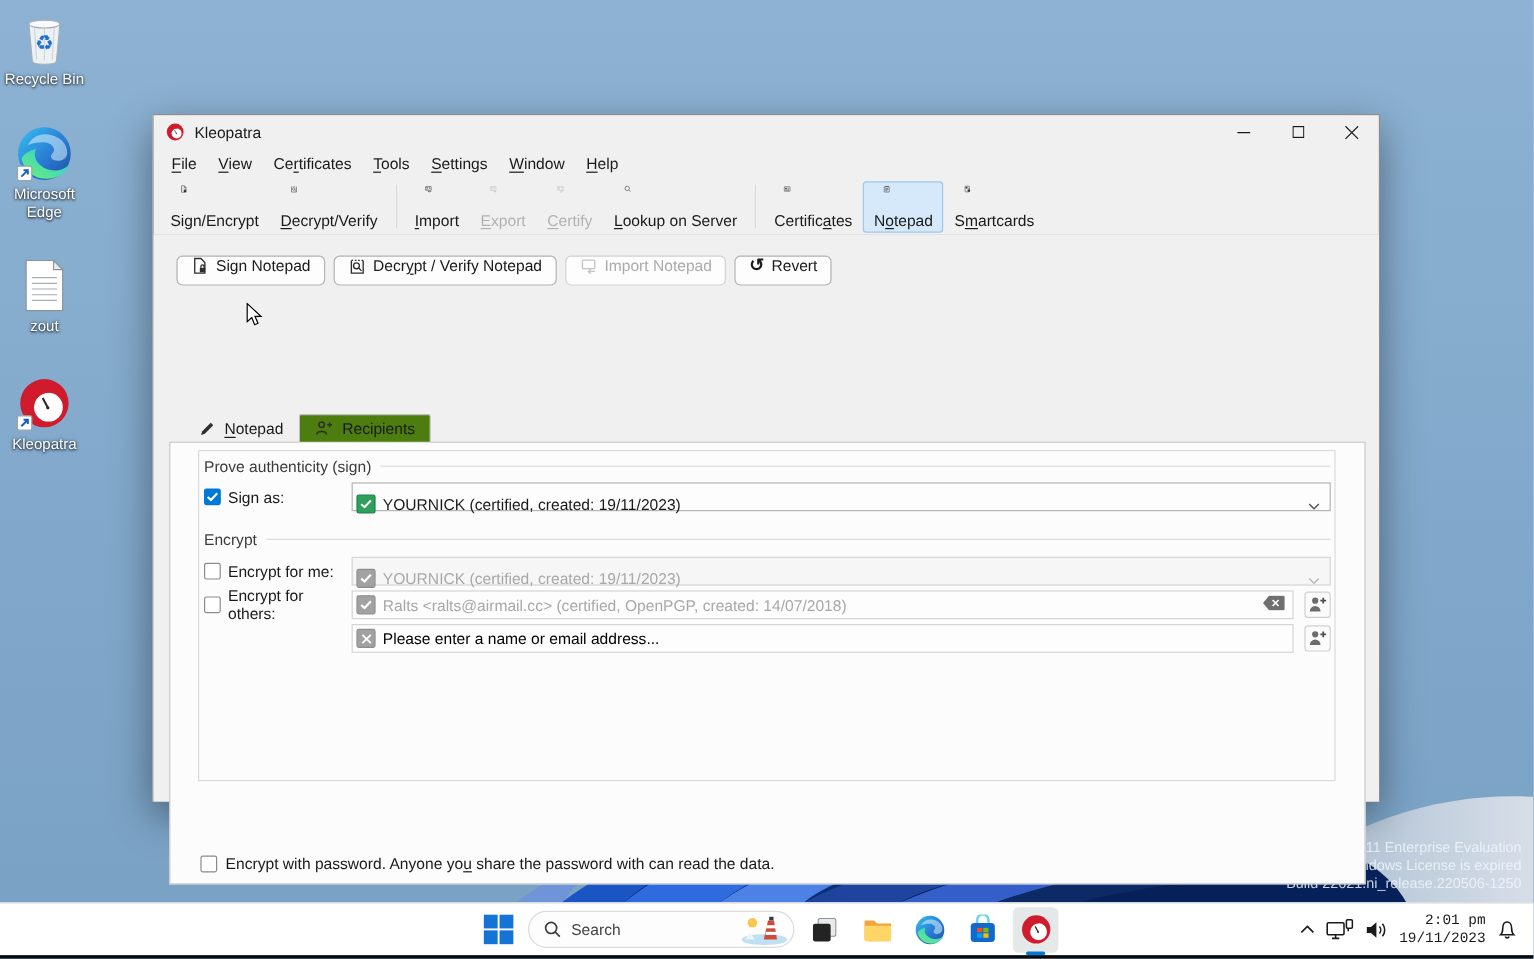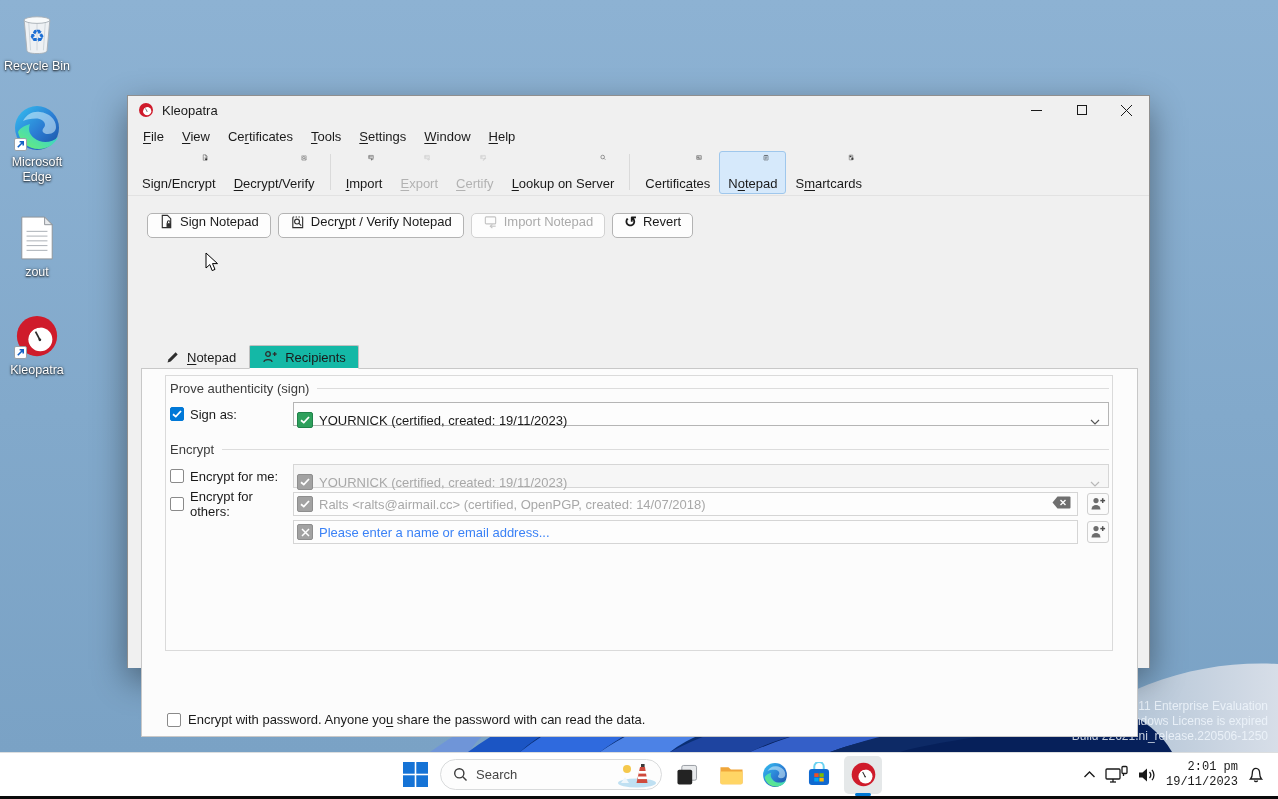--- a/index.html
+++ b/index.html
@@ -19,34 +19,34 @@
 
   
   #win { position:absolute; left:127px; top:95px; width:1023px; height:573px; background:#f0f0f0; border:1px solid #8f8f8f; box-shadow:0 12px 32px rgba(0,0,0,.42); }
   #titlebar { height:28px; display:flex; align-items:center; padding-left:10px; gap:8px; }
   #titlebar .title { font-size:13px; }
   #titlebar .wbtns { margin-left:auto; display:flex; height:100%; }
   .wbtn { width:45px; height:100%; display:flex; align-items:center; justify-content:center; }
   #menubar { height:25px; display:flex; align-items:center; padding-left:6px; }
   .menuitem { padding:3px 9px; font-size:13px; }
   #toolbar { height:47px; display:flex; align-items:center; padding-left:5px; border-bottom:1px solid #e2e2e2; }
-  .tbtn { display:flex; flex-direction:column; align-items:flex-end; justify-content:center; gap:15px; padding:2px 8px; height:43px; border:1px solid transparent; border-radius:3px; font-size:13px; }
+  .tbtn { display:flex; flex-direction:column; align-items:flex-start; justify-content:center; gap:15px; padding:2px 8px; height:43px; border:1px solid transparent; border-radius:3px; font-size:13px; }
   .tbtn.active { background:#d6e9fb; border-color:#9fc7ec; }
   .tbtn.disabled { color:#b2b2b2; }
   .tsep { width:1px; height:36px; background:#dadada; margin:0 6px; }
 
   #workarea { position:relative; height:472px; background:#f0f0f0; }
   #actions { position:absolute; left:19px; top:17px; display:flex; gap:7px; }
   .pbtn { height:25px; display:flex; align-items:flex-start; gap:6px; padding:0 11px; background:#fdfdfd; border:1px solid #b3b3b3; border-radius:5px; font-size:13px; }
   .pbtn.disabled { color:#ababab; border-color:#d2d2d2; }
   .revglyph { font-size:15px; line-height:1; font-weight:bold; }
 
   #tabbar { position:absolute; left:25px; top:149px; display:flex; z-index:2; }
   .tab { height:24px; display:flex; align-items:center; gap:7px; padding:0 12px; font-size:13px; border:1px solid transparent; }
-  .tab.active { background:#14b8a6; border-color:#c0c0c0; border-bottom-color:#fcfcfc; border-radius:2px 2px 0 0; }
+  .tab.active { background:#4d7c0f; border-color:#c0c0c0; border-bottom-color:#fcfcfc; border-radius:2px 2px 0 0; }
 
   #panel { position:absolute; left:13px; top:172px; width:997px; height:369px; background:#fcfcfc; border:1px solid #c8c8c8; }
   #frame { position:absolute; left:23px; top:6px; width:948px; height:276px; border:1px solid #dadada; background:#fcfcfc; padding:4px 3px 0 4px; }
   .grouphead { display:flex; align-items:center; gap:8px; height:16px; color:#3c3c3c; }
   .grouphead .rule { flex:1; border-top:1px solid #dcdcdc; }
   .frow { display:flex; align-items:center; height:24px; }
   .lblcol { width:123px; display:flex; align-items:center; gap:6px; flex:none; }
   .cb { width:14px; height:14px; border:1px solid #8a8a8a; border-radius:2px; background:#fff; flex:none; display:flex; align-items:center; justify-content:center; }
   .cb.checked { background:#0078d7; border-color:#0078d7; }
   .combo { flex:1; height:24px; border:1px solid #b5b5b5; background:#fdfdfd; display:flex; align-items:center; gap:6px; padding:12px 8px 0 3px; min-width:0; }
@@ -460,21 +460,21 @@
           </div>
 
           <div class="frow" style="margin-top:4px">
             <div class="lblcol"></div>
             <div class="ledit">
               <span class="chip gray">
                 <svg width="9" height="9" viewBox="0 0 9 9">
                     <path d="M1 1 L8 8 M8 1 L1 8" stroke="#fff" stroke-width="1.5"></path>
                   </svg>
               </span>
-              <span style="color:#3b82f6">Please enter a name or email address...</span>
+              <span style="color:#000000">Please enter a name or email address...</span>
             </div>
             <span class="sidebtn">
                 <svg width="16" height="16">
                   <use href="#sym-personadd"></use>
                 </svg>
               </span>
           </div>
 
         </div>
 

